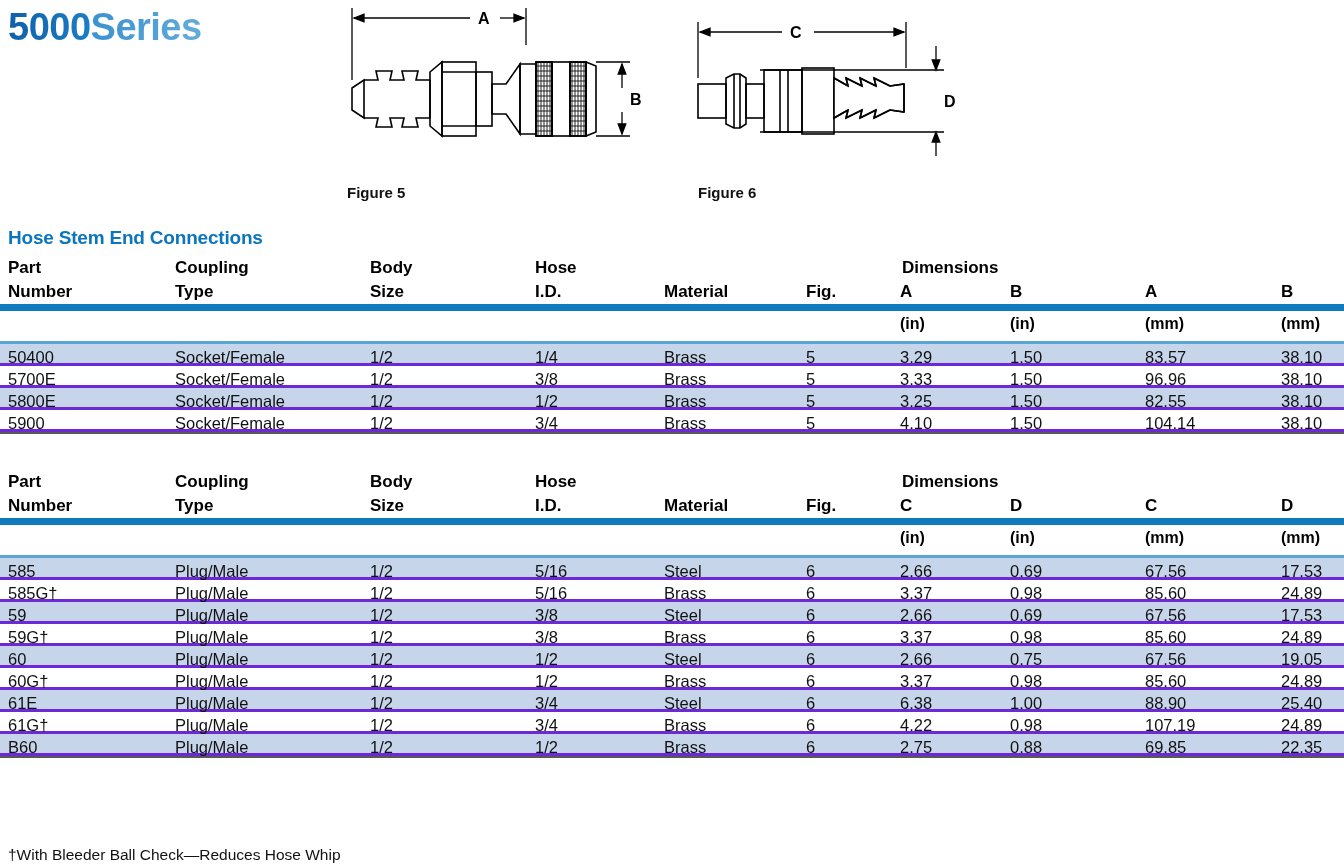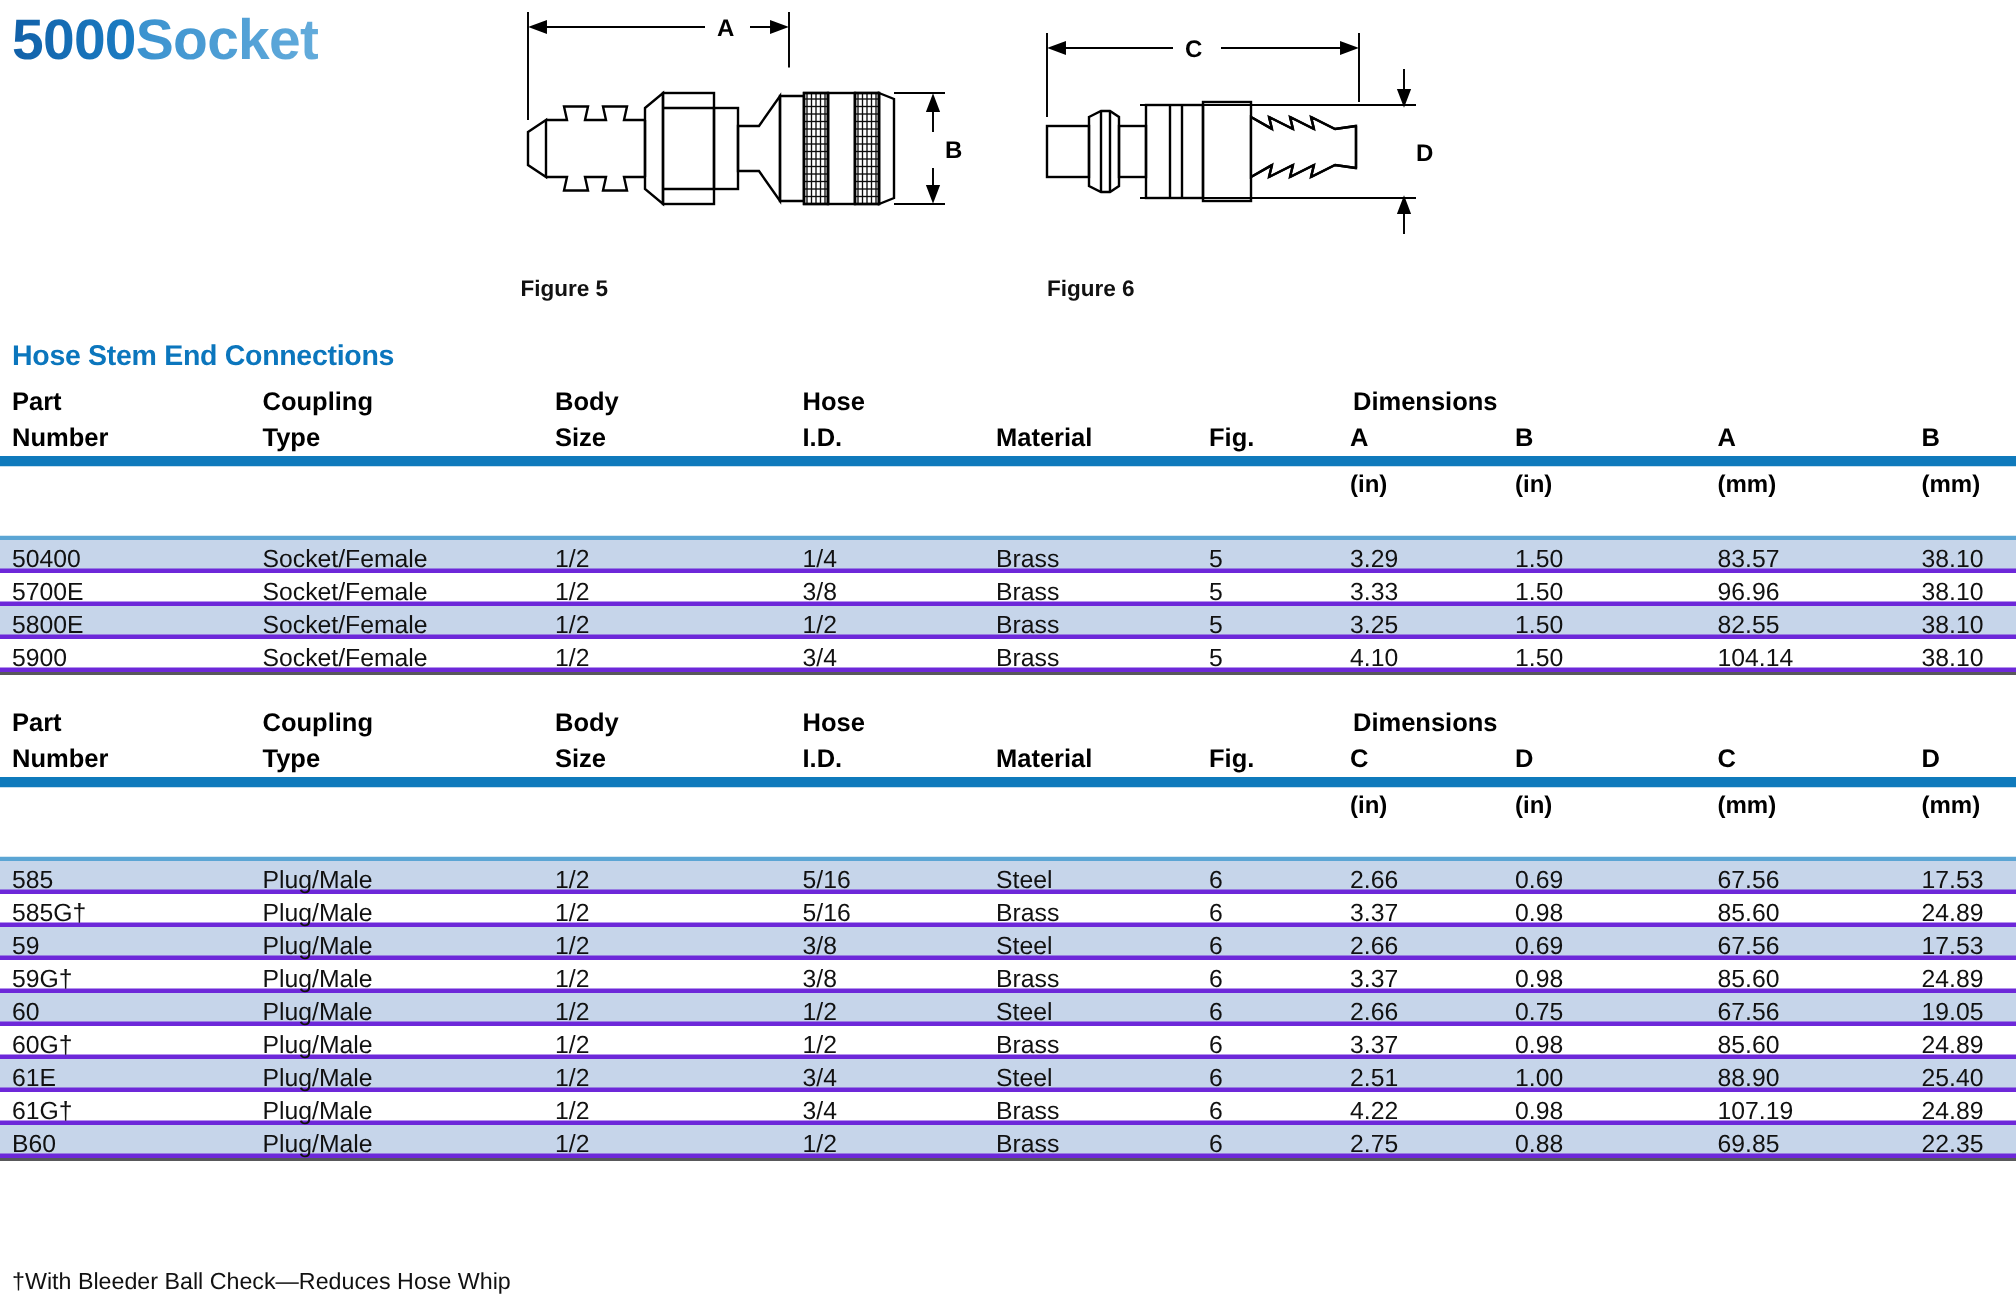--- a/index.html
+++ b/index.html
@@ -59,21 +59,21 @@
   .dim-group-label {
     position: absolute; top: 0; font-size: 17px; font-weight: bold;
     line-height: 24px; color: #000;
   }
   .dim-letter { position: absolute; top: 24px; font-size: 17px; font-weight: bold; line-height: 24px; }
 
   .rule-thick { height: 7px; background: #0f7abc; width: 1344px; }
   .rule-thin-blue { height: 3px; background: #5ba5d4; width: 1344px; }
   .rule-thin-dark { height: 2px; background: #58585a; width: 1344px; }
 
-  .units-row { position: relative; height: 46px; background: #ffffff; }
+  .units-row { position: relative; height: 30px; background: #ffffff; }
   .units-cell {
     position: absolute; top: 4px; font-size: 16px; font-weight: bold; color: #000;
   }
 
   .data-row { position: relative; height: 22px; border-bottom: 3px solid #6d28d9; }
   .data-row.band { background: #c6d5ea; }
   .data-row.plain { background: #ffffff; }
   .cell {
     position: absolute; top: 4px; font-size: 16.5px; color: #111; white-space: nowrap;
   }
@@ -96,21 +96,21 @@
     position: absolute; left: 8px; top: 846px;
     font-size: 15.5px; color: #111; white-space: nowrap;
   }
 </style>
 </head>
 <body>
 
 <div class="page">
 
   <div class="title">
-    <span class="t-num">5000</span><span class="t-word">Socket</span>
+    <span class="t-num">5000</span><span class="t-word">Series</span>
   </div>
 
   <div class="figures">
     <svg width="660" height="210" viewBox="0 0 660 210">
       <g stroke="#000" fill="none" stroke-width="1.6">
 
         <g stroke-width="1.3">
           <line x1="22" y1="8" x2="22" y2="80"></line>
           <line x1="196" y1="8" x2="196" y2="45"></line>
           <line x1="24" y1="18" x2="140" y2="18"></line>
@@ -437,21 +437,21 @@
           <div class="cell c-d3">85.60</div>
           <div class="cell c-d4">24.89</div>
         </div>
         <div class="data-row band">
           <div class="cell c-part">61E</div>
           <div class="cell c-type">Plug/Male</div>
           <div class="cell c-body">1/2</div>
           <div class="cell c-hose">3/4</div>
           <div class="cell c-material">Steel</div>
           <div class="cell c-fig">6</div>
-          <div class="cell c-d1">2.51</div>
+          <div class="cell c-d1">6.38</div>
           <div class="cell c-d2">1.00</div>
           <div class="cell c-d3">88.90</div>
           <div class="cell c-d4">25.40</div>
         </div>
         <div class="data-row plain">
           <div class="cell c-part">61G†</div>
           <div class="cell c-type">Plug/Male</div>
           <div class="cell c-body">1/2</div>
           <div class="cell c-hose">3/4</div>
           <div class="cell c-material">Brass</div>

